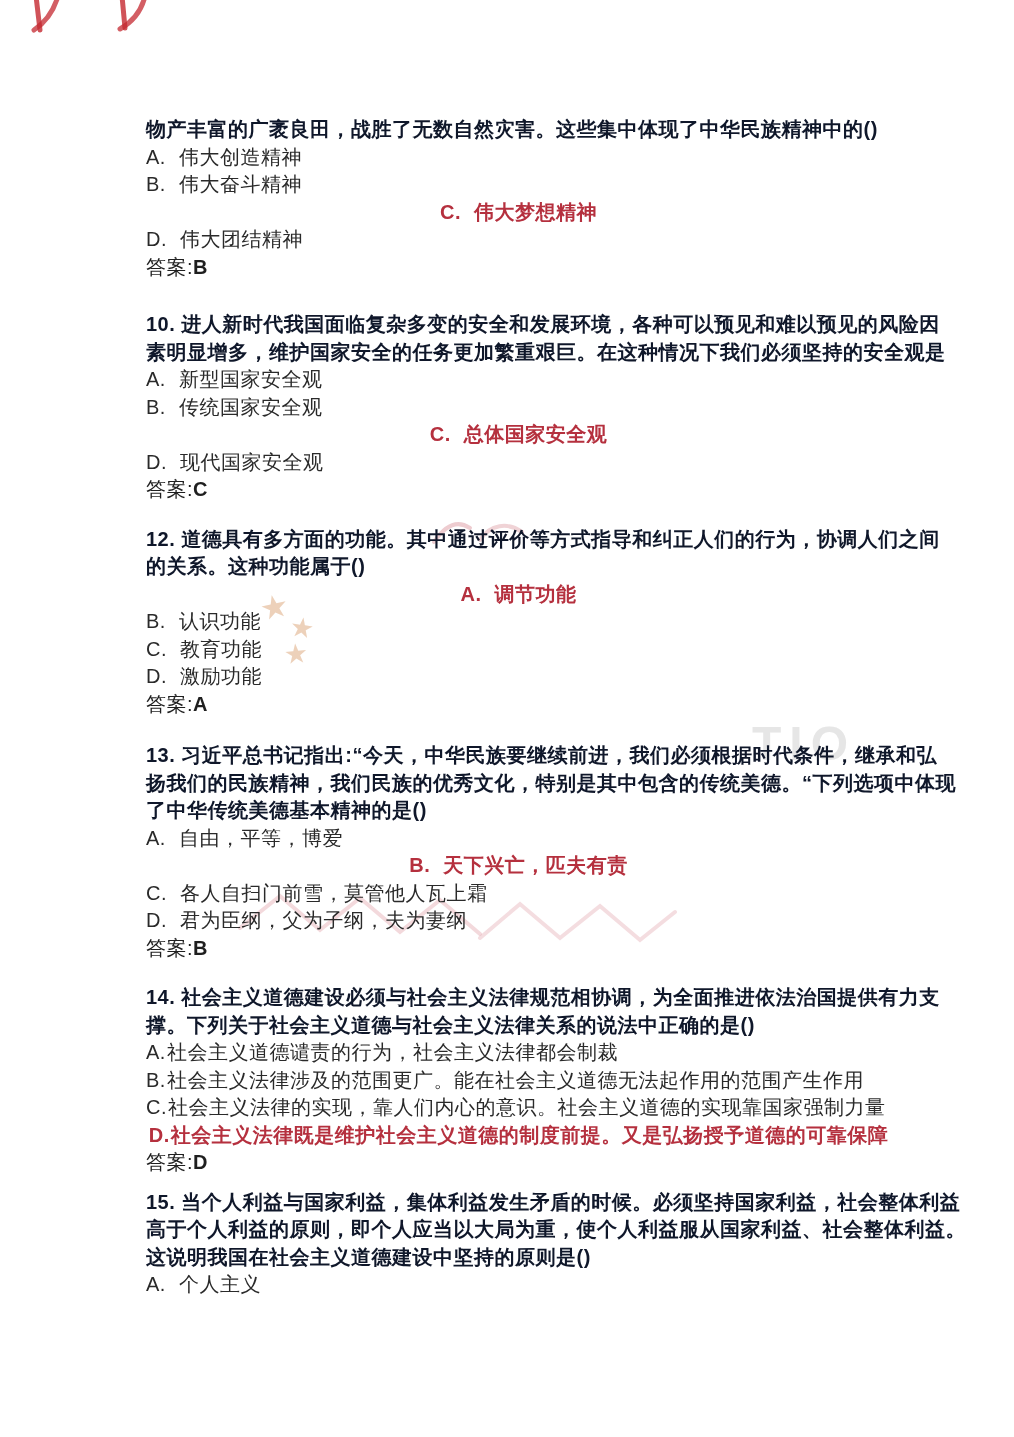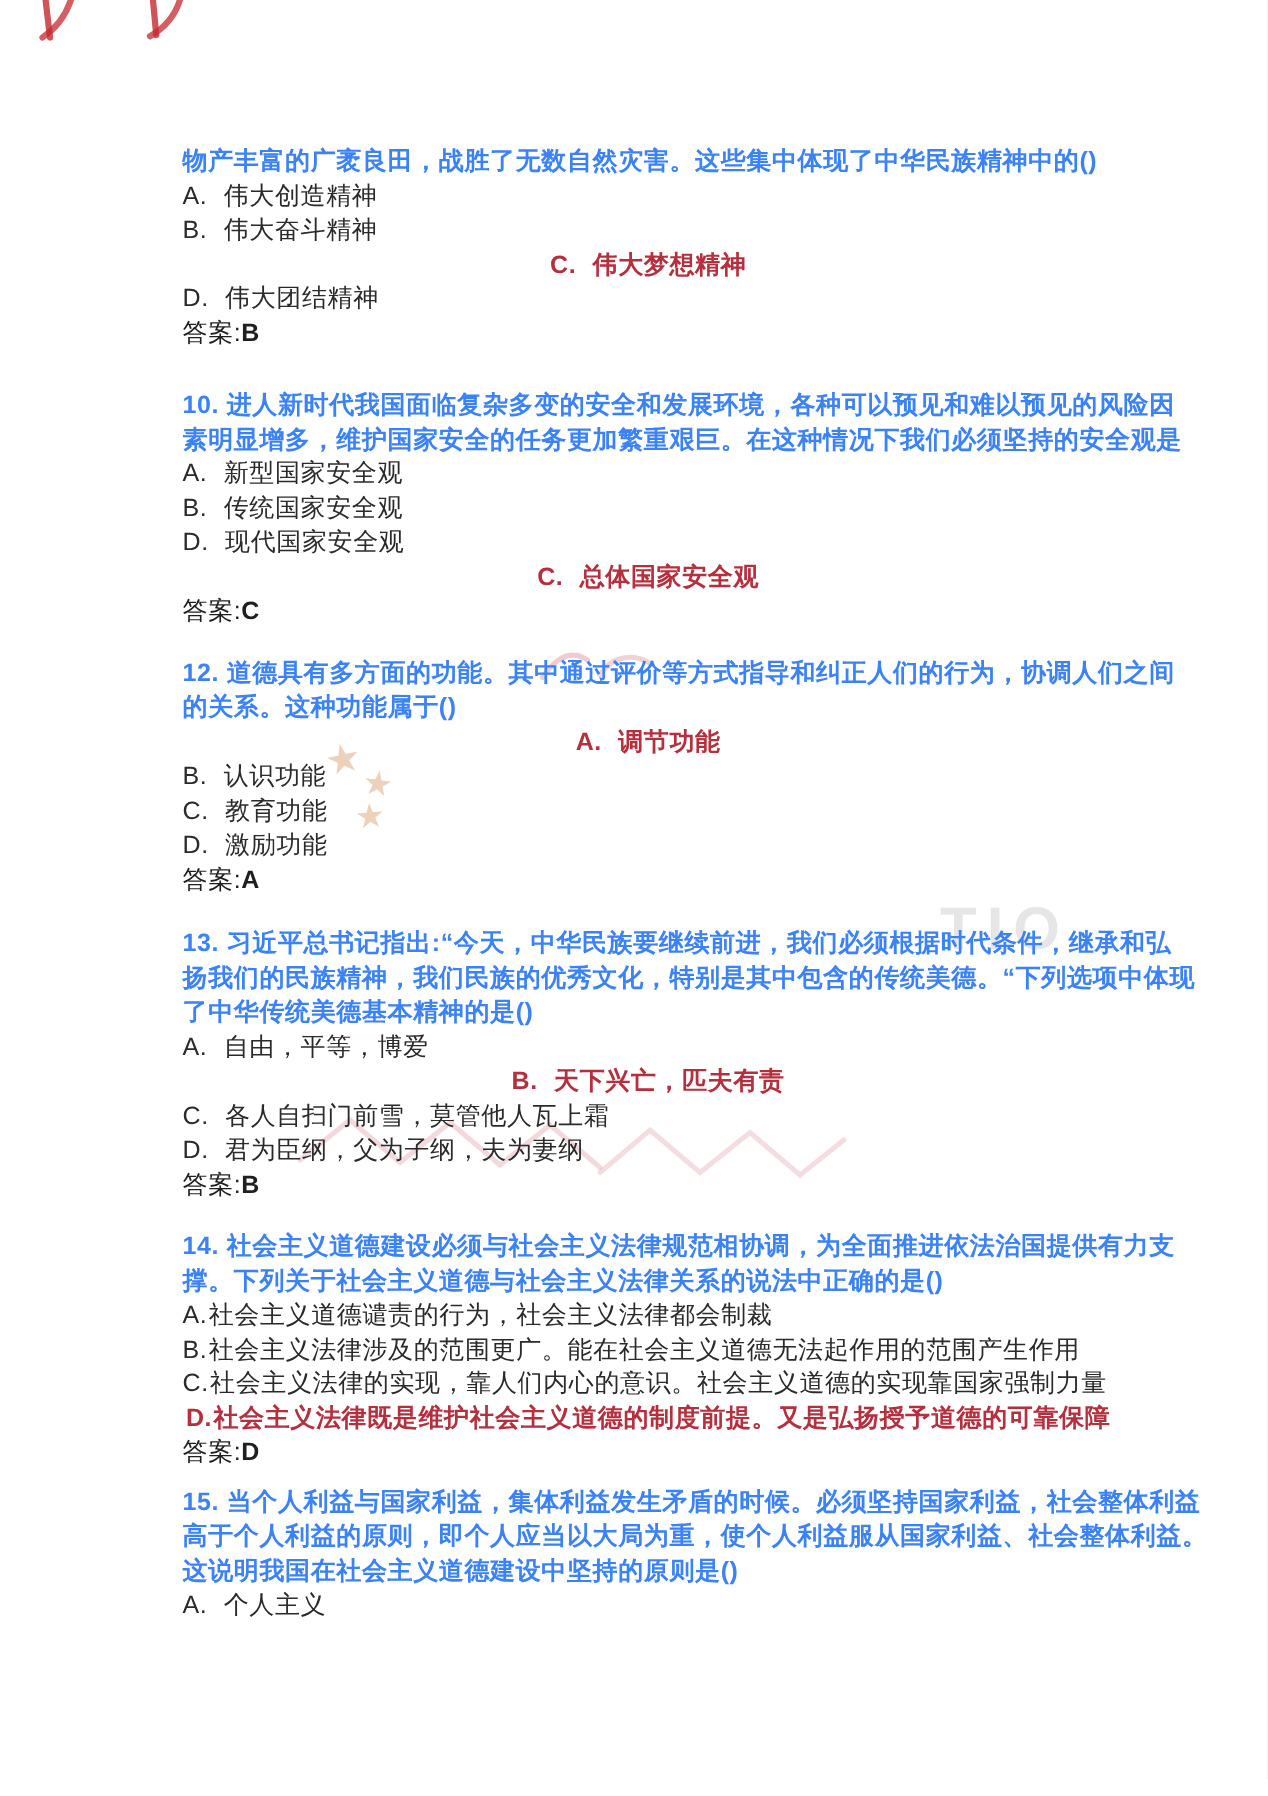--- a/index.html
+++ b/index.html
@@ -22,21 +22,21 @@
   .q10{margin-bottom:22px;}
   .q12{margin-bottom:24px;}
   .q13{margin-bottom:22px;}
   .q14{margin-bottom:12px;}
   .row{
     height:27.5px;line-height:27.5px;
     font-size:20px;
     white-space:nowrap;
     letter-spacing:0.5px;
   }
-  .stem{font-weight:600;color:#3b82f6;}
+  .stem{font-weight:600;color:#0f172a;}
   .option{color:#2a2a2a;}
   .option .ol{display:inline-block;min-width:18px;font-weight:500;}
   .option .ot{margin-left:13px;}
   .tight .ot{margin-left:1px;}
   .option.red{color:#b5303e;text-align:center;}
   .option.red .ol{font-weight:700;}
   .option.red .ot{font-weight:600;}
   .answer{color:#1f1f1f;}
   .answer .av{font-weight:700;}
   
@@ -119,25 +119,25 @@
 
     <section class="q q10">
       <div class="row stem">10.  进人新时代我国面临复杂多变的安全和发展环境，各种可以预见和难以预见的风险因</div>
       <div class="row stem">素明显增多，维护国家安全的任务更加繁重艰巨。在这种情况下我们必须坚持的安全观是</div>
       <div class="row option">
         <span class="ol">A.</span><span class="ot">新型国家安全观</span>
       </div>
       <div class="row option">
         <span class="ol">B.</span><span class="ot">传统国家安全观</span>
       </div>
+      <div class="row option red">
+        <span class="ol">C.</span><span class="ot">总体国家安全观</span>
+      </div>
       <div class="row option">
         <span class="ol">D.</span><span class="ot">现代国家安全观</span>
-      </div>
-      <div class="row option red">
-        <span class="ol">C.</span><span class="ot">总体国家安全观</span>
       </div>
       <div class="row answer">
         <span>答案:</span><span class="av">C</span>
       </div>
     </section>
 
     <section class="q q12">
       <div class="row stem">12.  道德具有多方面的功能。其中通过评价等方式指导和纠正人们的行为，协调人们之间</div>
       <div class="row stem">的关系。这种功能属于()</div>
       <div class="row option red">

